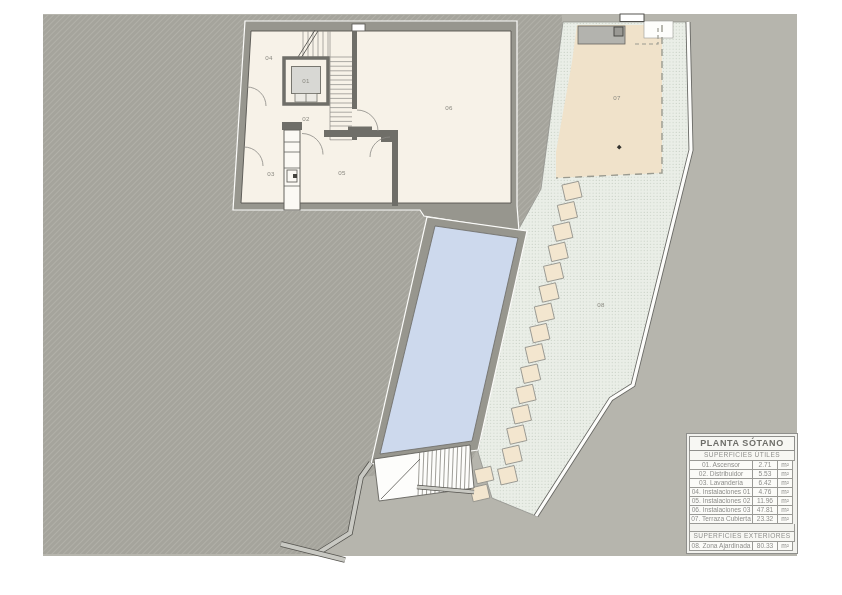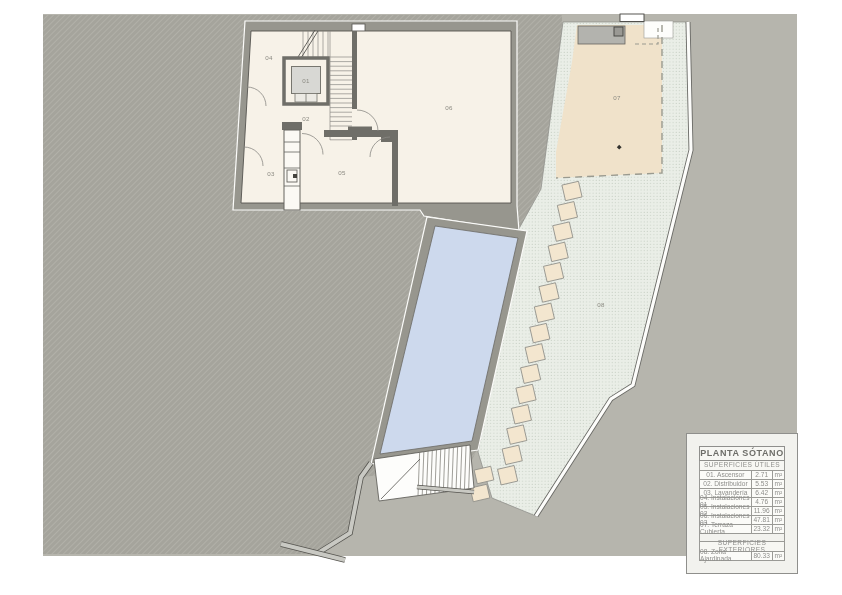--- a/index.html
+++ b/index.html
@@ -5,21 +5,21 @@
   html,body{margin:0;padding:0;}
   body{
     width:842px;height:595px;position:relative;background:#ffffff;
     font-family:"Liberation Sans", sans-serif;overflow:hidden;
   }
   #plan-svg{position:absolute;left:0;top:0;}
   .room-label{font-size:6.2px;fill:#8b8a82;text-anchor:middle;letter-spacing:.3px;}
   
   .legend{
     position:absolute;left:686px;top:433px;width:112px;
-    border:1px solid #8f8f8c;background:#f2f2ee;padding:12px;box-sizing:border-box;
+    border:1px solid #8f8f8c;background:#f2f2ee;padding:2px;box-sizing:border-box;
     color:#8f8f8c;font-size:6.6px;line-height:1;
   }
   .lg-title{
     border:1px solid #8f8f8c;background:#f7f7f3;color:#6e6e69;
     font-size:9px;font-weight:bold;letter-spacing:.6px;text-align:center;
     height:13px;display:flex;align-items:center;justify-content:center;
   }
   .lg-sub{
     border:1px solid #9a9a96;border-top:none;background:#f7f7f3;
     text-align:center;height:9px;display:flex;align-items:center;justify-content:center;

